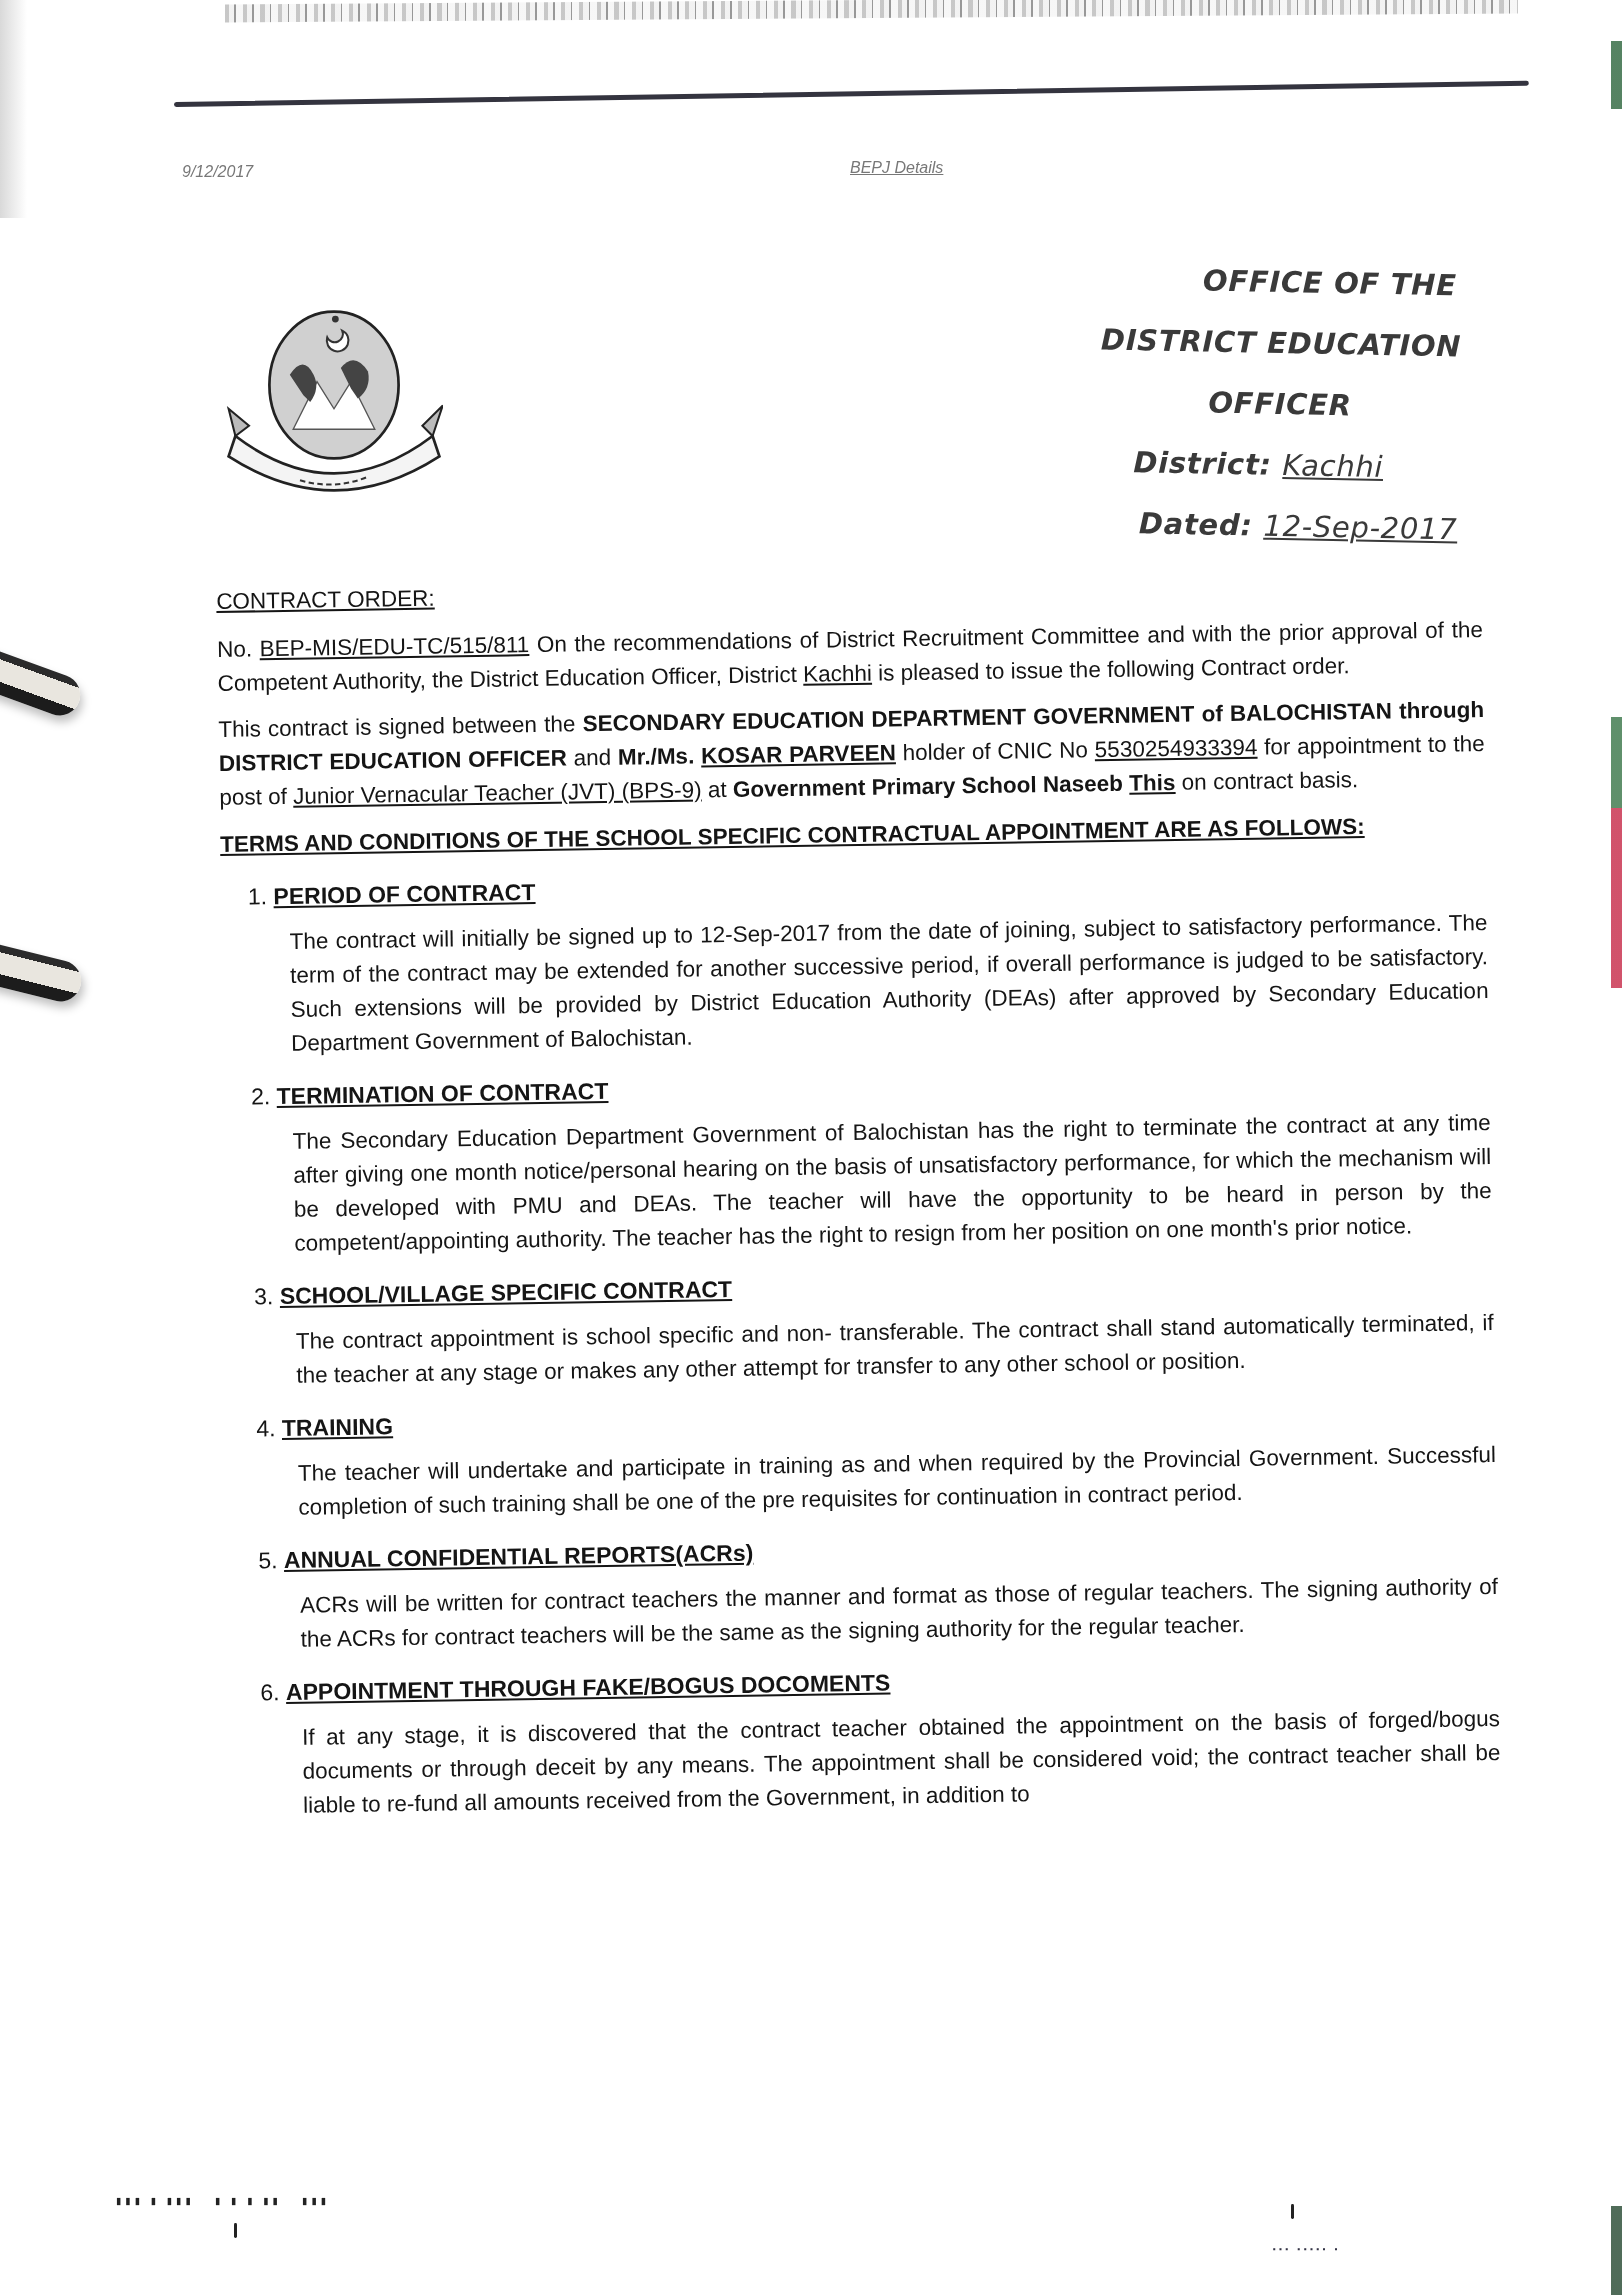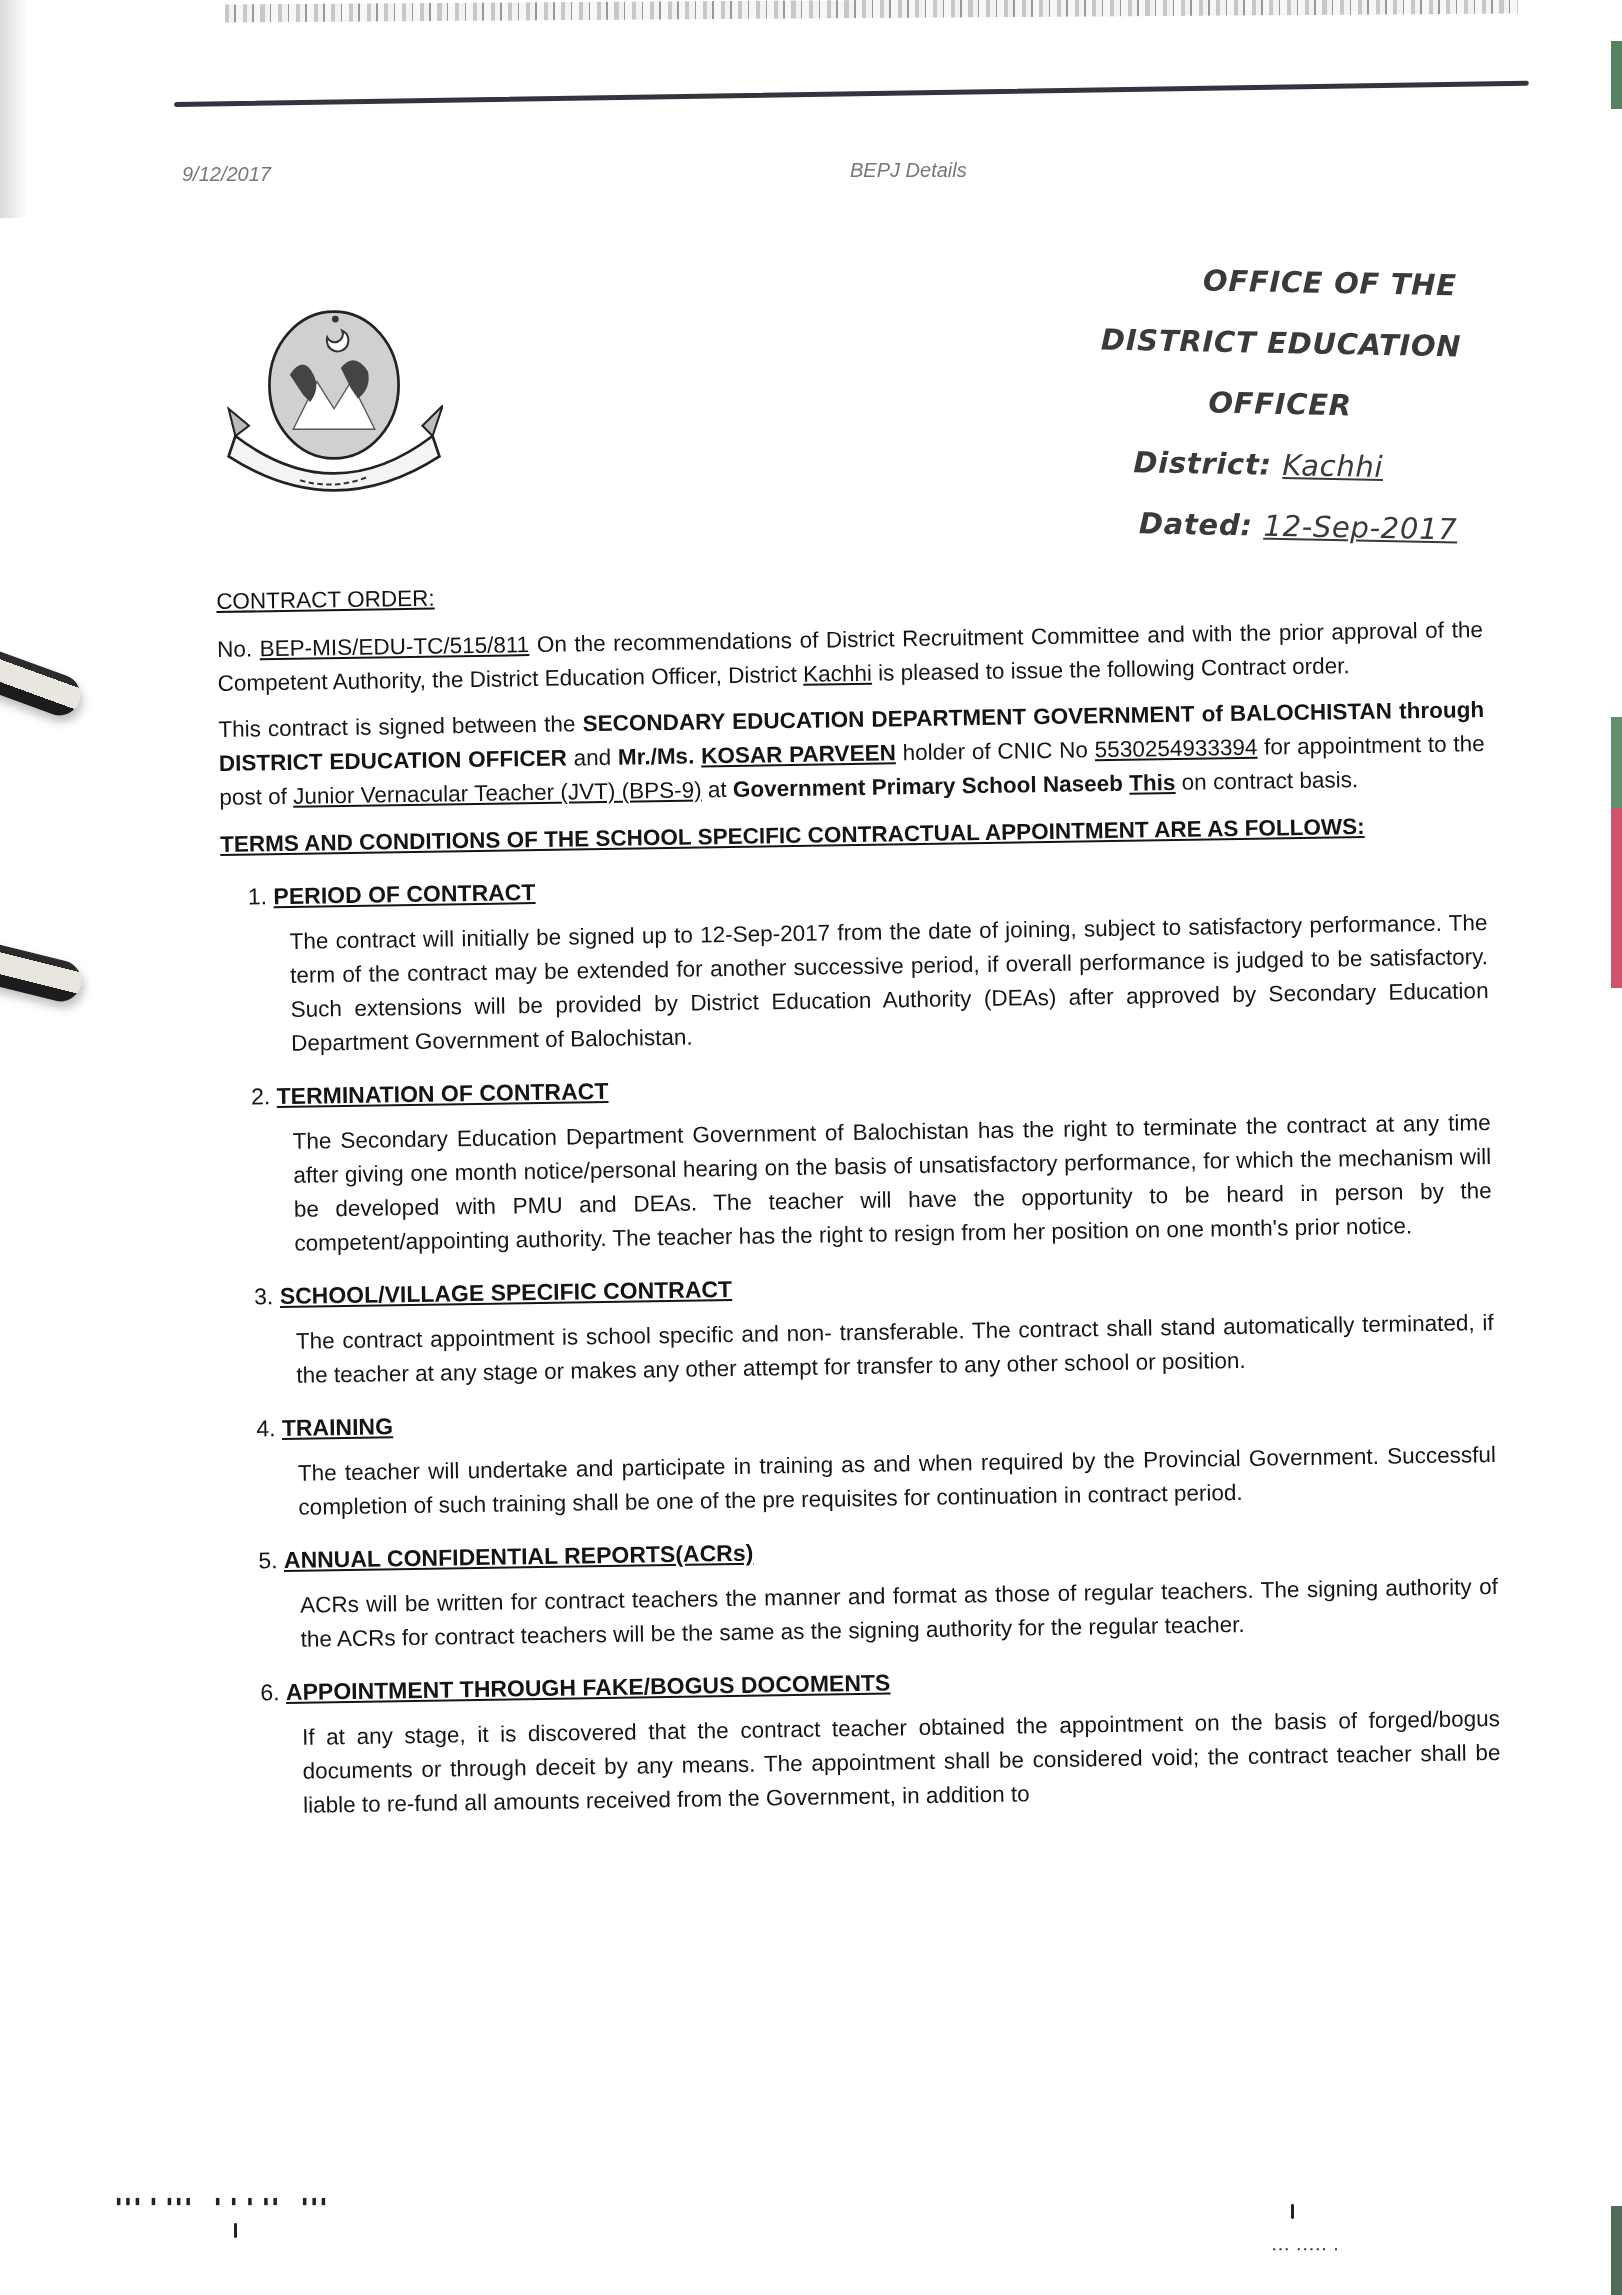--- a/index.html
+++ b/index.html
@@ -25,21 +25,21 @@
     background:#1e1e2a; border-radius:2.7px;
     transform-origin:left center; transform:rotate(-0.9deg);
     opacity:.9;
   }
   .right-edge {
     right:0; top:41px; width:12.3px; height:2255px;
     background:linear-gradient(180deg,#1d5a2e 0 3%,#ffffff 3% 30%,#2a6b3a 30% 34%,#c21a3a 34% 42%,#ffffff 42% 96%,#163b22 96% 100%);
     opacity:.75;
   }
   .print-header {
-    font-family:"Liberation Sans", sans-serif; font-size:20px; color:#777;
+    font-family:"Liberation Sans", sans-serif; font-size:16px; color:#777;
     font-style:italic;
   }
   
   .logo { left:225px; top:300px; width:218px; height:204px; }
   
   .office {
     left:1035px; top:252px; width:490px; text-align:center;
     font-family:"DejaVu Sans", sans-serif; font-style:italic;
     color:#3a3a3a; transform:rotate(1.1deg);
   }
@@ -76,21 +76,21 @@
 <body>
 
 <div class="abs top-strip"></div>
 <div class="abs left-shadow"></div>
 <div class="abs top-rule"></div>
 <div class="abs right-edge"></div>
 <div class="abs ring ring1"></div>
 <div class="abs ring ring2"></div>
 
 <div class="abs print-header" style="left:182px; top:163px;">9/12/2017</div>
-<div class="abs print-header" style="left:850px; top:159px;">BEPJ Details</div>
+<div class="abs print-header" style="left:850px; top:159px;text-decoration:underline;">BEPJ Details</div>
 
 <div class="abs logo">
   <svg width="218" height="204" viewBox="0 0 320 300">
     <ellipse cx="160" cy="125" rx="95" ry="108" fill="#d0d0d0" stroke="#222" stroke-width="4"></ellipse>
     <path d="M100 190 L135 120 L160 160 L185 120 L220 190 Z" fill="#ffffff" stroke="#555" stroke-width="2"></path>
     <path d="M95 110 q20 -30 35 0 q10 20 -5 40 l-10 -10 z" fill="#444"></path>
     <path d="M170 100 q20 -25 40 5 q5 25 -15 40 l-10 -15 z" fill="#444"></path>
     <path d="M150 55 a16 16 0 1 0 22 -10 a12 12 0 1 1 -22 10 z" fill="#fff" stroke="#333" stroke-width="3"></path>
     <circle cx="162" cy="28" r="5" fill="#333"></circle>
     <path d="M15 200 q145 110 290 0 l10 30 q-155 100 -310 0 z" fill="#f4f4f4" stroke="#222" stroke-width="4"></path>

